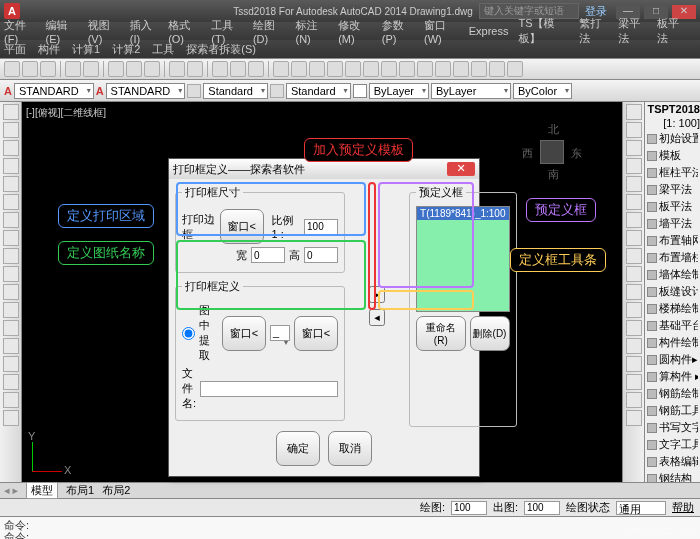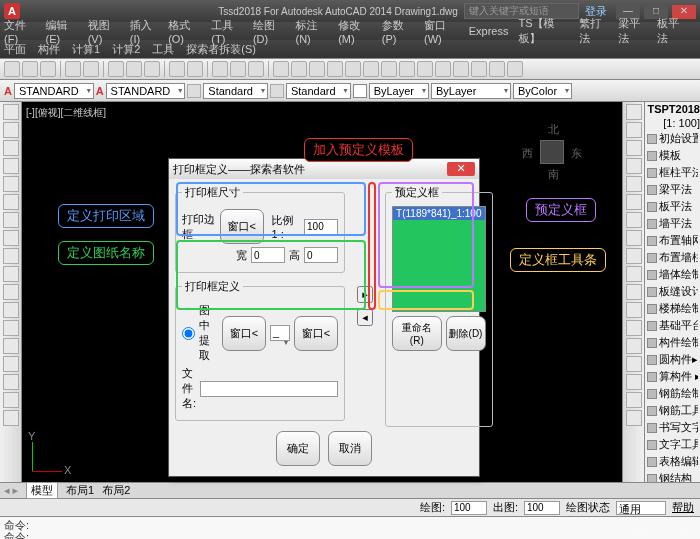--- a/index.html
+++ b/index.html
@@ -1,20 +1,20 @@
 <!DOCTYPE html>
 <html><head>
 <meta charset="utf-8">
 <style>
 *{margin:0;padding:0;box-sizing:border-box;font-family:"Microsoft YaHei",SimSun,sans-serif;font-size:11px}
 body{width:700px;height:539px;background:#333;overflow:hidden;position:relative}
 .titlebar{height:22px;background:linear-gradient(#5a5a5a,#3a3a3a);display:flex;align-items:center;padding:0 4px;color:#ccc}
 .titlebar .logo{width:16px;height:16px;background:#c33;border-radius:2px;margin-right:6px;display:flex;align-items:center;justify-content:center;color:#fff;font-weight:bold}
 .titlebar .ttl{flex:1;text-align:right;font-size:10px}
-.titlebar .search{width:115px;height:16px;background:#555;border:1px solid #666;margin:0 6px;color:#999;padding:0 4px;font-size:10px}
+.titlebar .search{width:100px;height:16px;background:#555;border:1px solid #666;margin:0 6px;color:#999;padding:0 4px;font-size:10px}
 .titlebar .wbtns span{display:inline-block;width:24px;height:14px;background:#555;margin-left:1px;text-align:center;line-height:12px;color:#ccc;font-size:10px}
 .menubar{height:18px;background:linear-gradient(#4a4a4a,#383838);display:flex;align-items:center;padding:0 4px;color:#ccc;font-size:10px}
 .menubar span{margin-right:10px}
 .tabbar{height:18px;background:linear-gradient(#444,#333);display:flex;align-items:center;padding:0 4px;color:#ccc;font-size:10px}
 .tabbar span{margin-right:12px}
 .toolbar{height:22px;background:linear-gradient(#f4f4f4,#d8d8d8);border-top:1px solid #888;border-bottom:1px solid #888;display:flex;align-items:center;padding:0 4px;gap:2px}
 .toolbar .ico{width:16px;height:16px;background:#ddd;border:1px solid #aaa;border-radius:2px}
 .toolbar .sep{width:1px;height:16px;background:#aaa;margin:0 2px}
 .propbar{height:22px;background:linear-gradient(#f4f4f4,#d8d8d8);border-bottom:1px solid #888;display:flex;align-items:center;padding:0 4px;gap:2px;font-size:10px}
 .propbar .dd{height:16px;background:#fff;border:1px solid #888;padding:0 14px 0 4px;position:relative;min-width:60px;display:flex;align-items:center}
@@ -48,21 +48,21 @@
 .dlg .dtb .x{margin-left:auto;width:28px;height:14px;background:#d44;color:#fff;text-align:center;line-height:12px;border-radius:2px}
 .dlg .body{padding:6px;position:relative}
 .gb{border:1px solid #bbb;border-radius:3px;padding:6px;margin-bottom:6px;position:relative}
 .gb legend{font-size:11px;padding:0 3px}
 .row{display:flex;align-items:center;gap:4px;margin:3px 0}
 .row label{font-size:11px}
 .row input[type=text]{height:16px;border:1px solid #999;padding:0 2px;font-size:10px}
 .row .btn,.btm .btn{height:35px;min-width:44px;background:linear-gradient(#fdfdfd,#dcdcdc);border:1px solid #888;border-radius:7px;font-size:11px;padding:0 6px}
 .row .dd3{height:16px;border:1px solid #999;background:#fff;min-width:20px;padding:0 10px 0 2px;position:relative}
 .row .dd3::after{content:"▾";position:absolute;right:1px;font-size:8px;color:#666}
-.listbox{border:1px solid #888;background:#22c55e;height:106px;overflow:hidden;position:relative}
+.listbox{border:1px solid #888;background:#86efac;height:106px;overflow:hidden;position:relative}
 .listbox .lh{background:#3e72c9;color:#fff;padding:1px 3px;font-size:10px}
 .listbox .li{padding:0 3px;font-size:10px;color:#555;line-height:12px}
 .btm{display:flex;justify-content:center;gap:8px;padding:4px 0}
 
 .ann{position:absolute;border:1px solid;border-radius:6px;padding:2px 8px;background:#000;font-size:13px}
 .a1{top:138px;left:304px;color:#e33;border-color:#e33}
 .a2{top:204px;left:58px;color:#59f;border-color:#59f}
 .a3{top:241px;left:58px;color:#3c5;border-color:#3c5}
 .a4{top:198px;left:526px;color:#b7f;border-color:#b7f}
 .a5{top:248px;left:510px;color:#fc5;border-color:#fc5}
@@ -341,21 +341,21 @@
   <div>命令:</div>
 
 </div>
 
 <div class="dlg">
   <div class="dtb">
     <span>打印框定义——探索者软件</span>
     <span class="x">✕</span>
   </div>
   <div class="body">
-    <div style="display:flex;gap:12px">
+    <div style="display:flex;gap:24px">
       <div style="flex:1">
         <fieldset class="gb">
           <legend>打印框尺寸</legend>
           <div class="row">
             <label>打印边框</label>
             <button class="btn">窗口&lt;</button>
             <span style="flex:1"></span>
             <label>比例 1 :</label>
             <input type="text" style="width: 34px;" value="100">
           </div>

